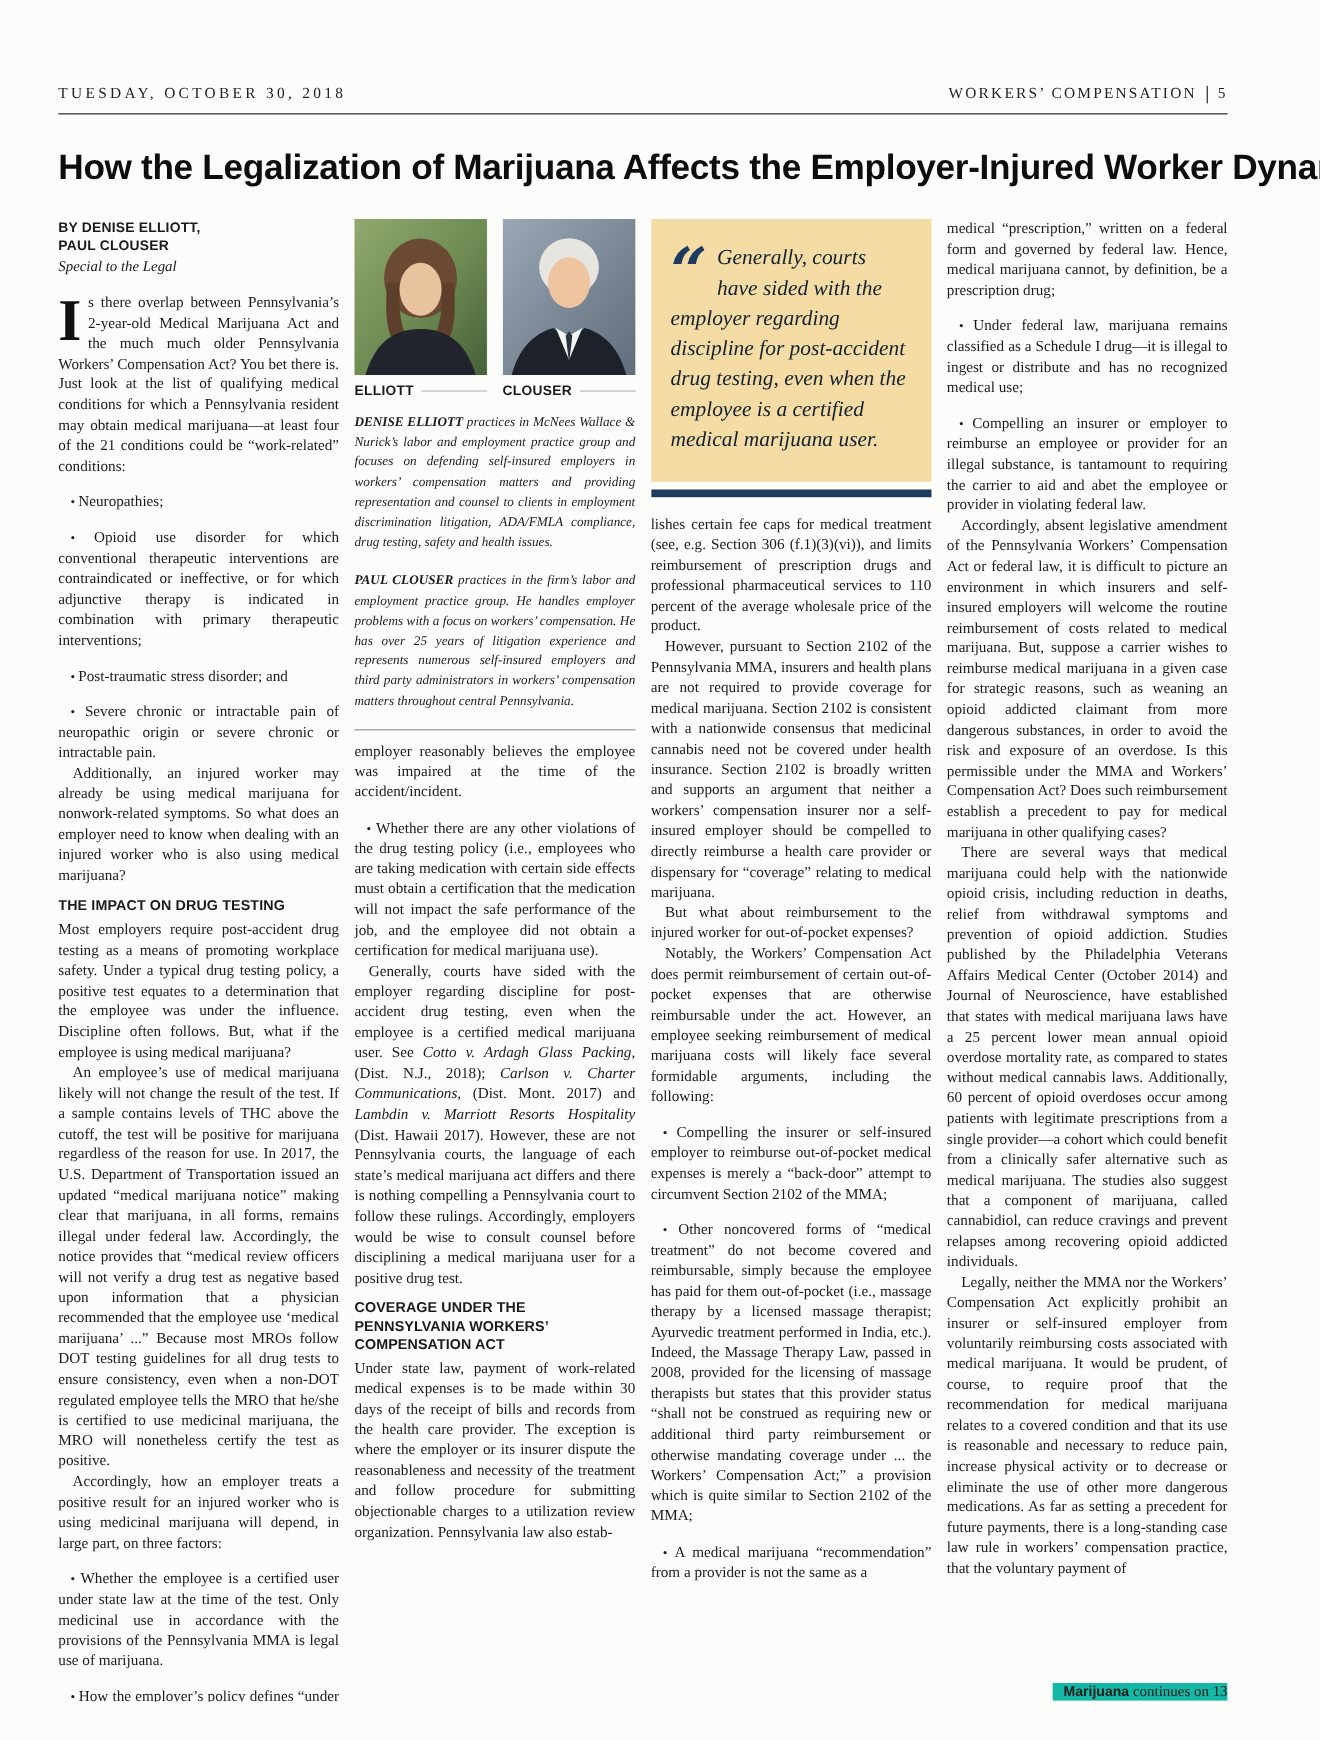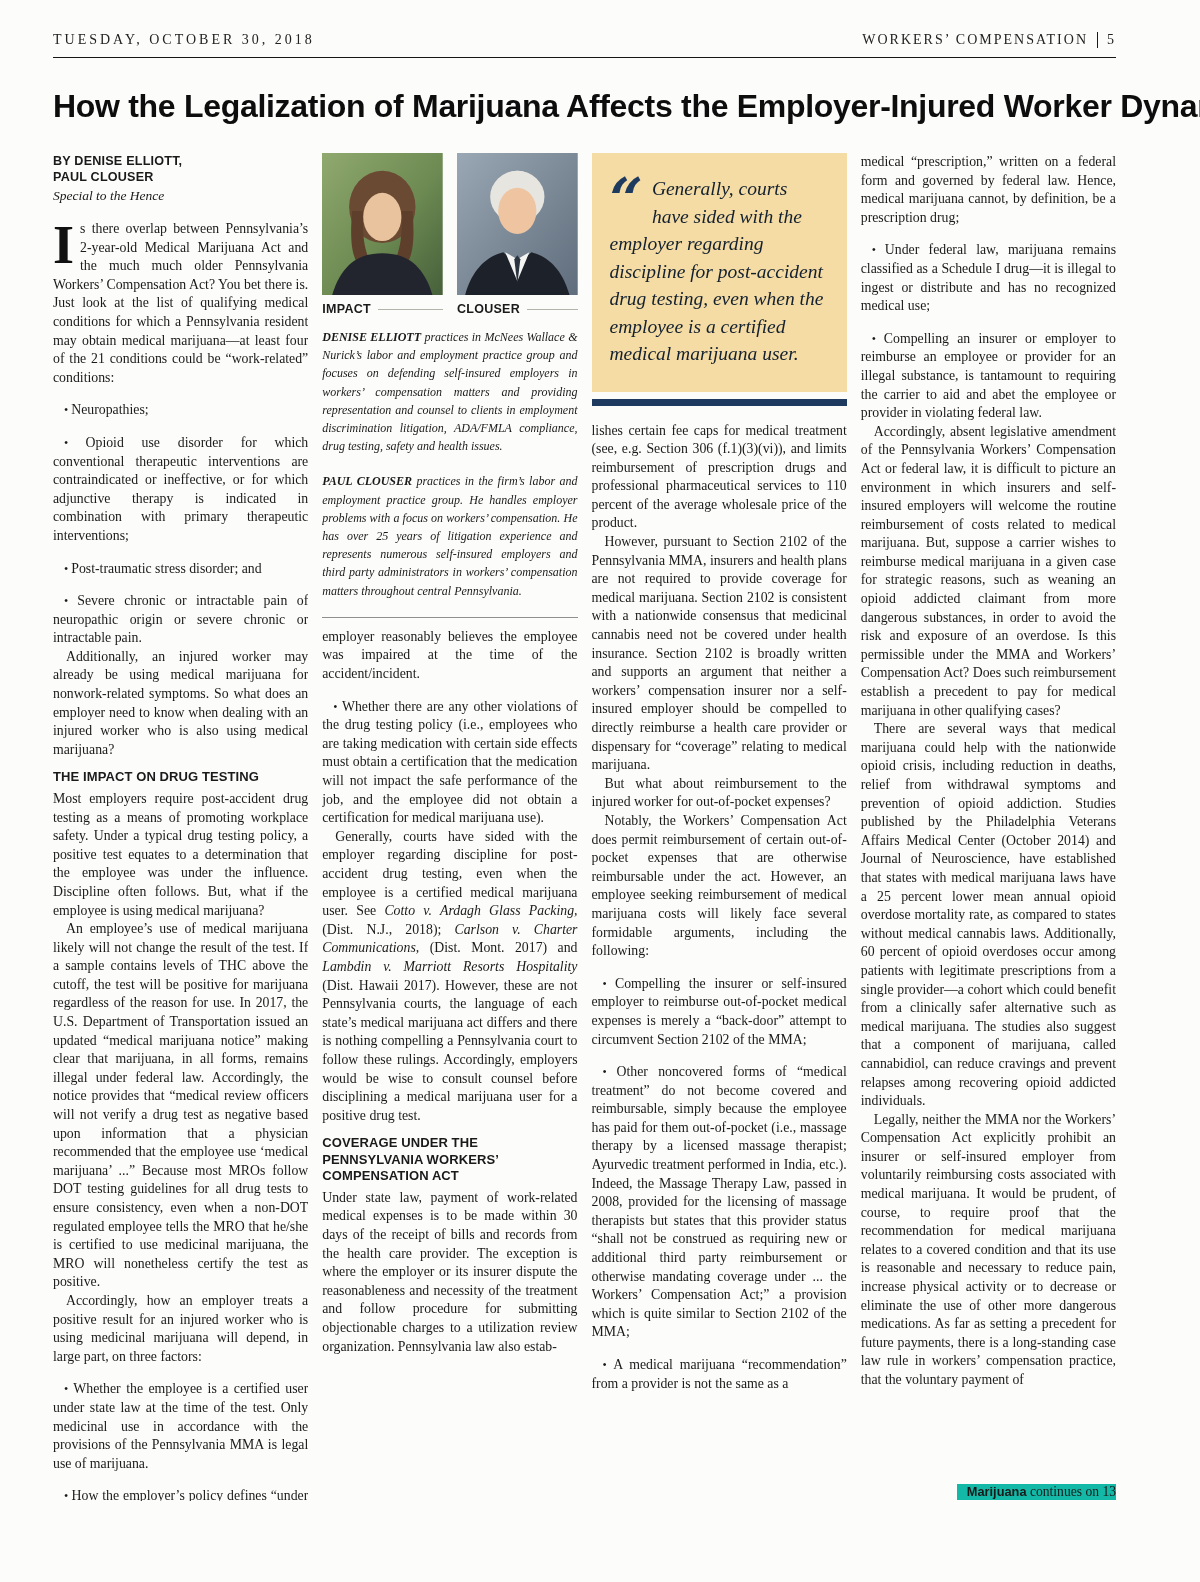--- a/index.html
+++ b/index.html
@@ -8,21 +8,21 @@
     width: 1200px; height: 1582px;
     background: #fcfcfa;
     color: #1a1a1a;
     font-family: "Liberation Serif", serif;
     position: relative;
     overflow: hidden;
   }
   .page { position: absolute; left: 53px; top: 0; width: 1063px; }
 
   
-  .masthead { display: flex; justify-content: space-between; align-items: baseline; padding-top: 32px; font-size: 14px; color: #222; }
+  .masthead { display: flex; justify-content: space-between; align-items: baseline; padding-top: 78px; font-size: 14px; color: #222; }
   .mh-date { letter-spacing: 3px; }
   .mh-right { display: flex; align-items: flex-start; gap: 9px; letter-spacing: 2px; }
   .mh-div { display: inline-block; width: 1px; height: 16px; background: #1a1a1a; }
   .mh-rule { border-top: 1.5px solid #161616; margin-top: 9px; }
 
   
   .headline {
     font-family: "Liberation Sans", sans-serif;
     font-size: 32px; font-weight: 700; letter-spacing: -0.3px;
     color: #0d0d0d; margin-top: 30px; white-space: nowrap;
@@ -101,21 +101,21 @@
   <div class="mh-rule"></div>
 
   <h1 class="headline">How the Legalization of Marijuana Affects the Employer-Injured Worker Dynamic</h1>
 
   <main class="columns">
 
     <section class="col">
       <div class="byline">
         <div class="by-name">BY DENISE ELLIOTT,</div>
         <div class="by-name">PAUL CLOUSER</div>
-        <div class="by-tag">Special to the Hence</div>
+        <div class="by-tag">Special to the Legal</div>
       </div>
       <div class="blocks">
           <p class="dropcap"><span class="cap">I</span>s there overlap between Pennsylvania’s 2-year-old Medical Marijuana Act and the much much older Pennsylvania Workers’ Compensation Act? You bet there is. Just look at the list of qualifying medical conditions for which a Pennsylvania resident may obtain medical marijuana—at least four of the 21 conditions could be “work-related” conditions:</p>
           <p class="bullet"><span class="dot">• </span>Neuropathies;</p>
           <p class="bullet"><span class="dot">• </span>Opioid use disorder for which conventional therapeutic interventions are contraindicated or ineffective, or for which adjunctive therapy is indicated in combination with primary therapeutic interventions;</p>
           <p class="bullet"><span class="dot">• </span>Post-traumatic stress disorder; and</p>
           <p class="bullet"><span class="dot">• </span>Severe chronic or intractable pain of neuropathic origin or severe chronic or intractable pain.</p>
           <p class="para">Additionally, an injured worker may already be using medical marijuana for nonwork-related symptoms. So what does an employer need to know when dealing with an injured worker who is also using medical marijuana?</p>
           <h3 class="heading">THE IMPACT ON DRUG TESTING</h3>
           <p class="para0">Most employers require post-accident drug testing as a means of promoting workplace safety. Under a typical drug testing policy, a positive test equates to a determination that the employee was under the influence. Discipline often follows. But, what if the employee is using medical marijuana?</p>
@@ -158,21 +158,21 @@
             <ellipse cx="60" cy="58" rx="19" ry="23" fill="#eec5a0"></ellipse>
             <path d="M38 44 C38 36 46 30 60 30 C74 30 82 36 82 44 L82 36 C78 24 70 18 60 18 C50 18 42 24 38 36 Z" fill="#e7e5e0"></path>
             <path d="M8 142 C16 112 34 102 46 99 L60 112 L74 99 C86 102 104 112 112 142 Z" fill="#1d2129"></path>
             <path d="M48 99 L60 128 L72 99 L60 106 Z" fill="#f4f4f2"></path>
             <path d="M57 106 L60 131 L63 106 L60 102 Z" fill="#2a3440"></path>
           </svg>
         </figure>
       </div>
       <div class="photo-labels">
         <span class="plabel">
-            <span class="plabel-text">IMPACT</span>
+            <span class="plabel-text">ELLIOTT</span>
           </span>
         <span class="plabel">
             <span class="plabel-text">CLOUSER</span>
           </span>
       </div>
       <div class="blocks">
           <p class="bio"><span class="lead">DENISE ELLIOTT</span> practices in McNees Wallace &amp; Nurick’s labor and employment practice group and focuses on defending self-insured employers in workers’ compensation matters and providing representation and counsel to clients in employment discrimination litigation, ADA/FMLA compliance, drug testing, safety and health issues.</p>
           <p class="bio"><span class="lead">PAUL CLOUSER</span> practices in the firm’s labor and employment practice group. He handles employer problems with a focus on workers’ compensation. He has over 25 years of litigation experience and represents numerous self-insured employers and third party administrators in workers’ compensation matters throughout central Pennsylvania.</p>
           <div class="rule"></div>
           <p class="para0">employer reasonably believes the employee was impaired at the time of the accident/incident.</p>

